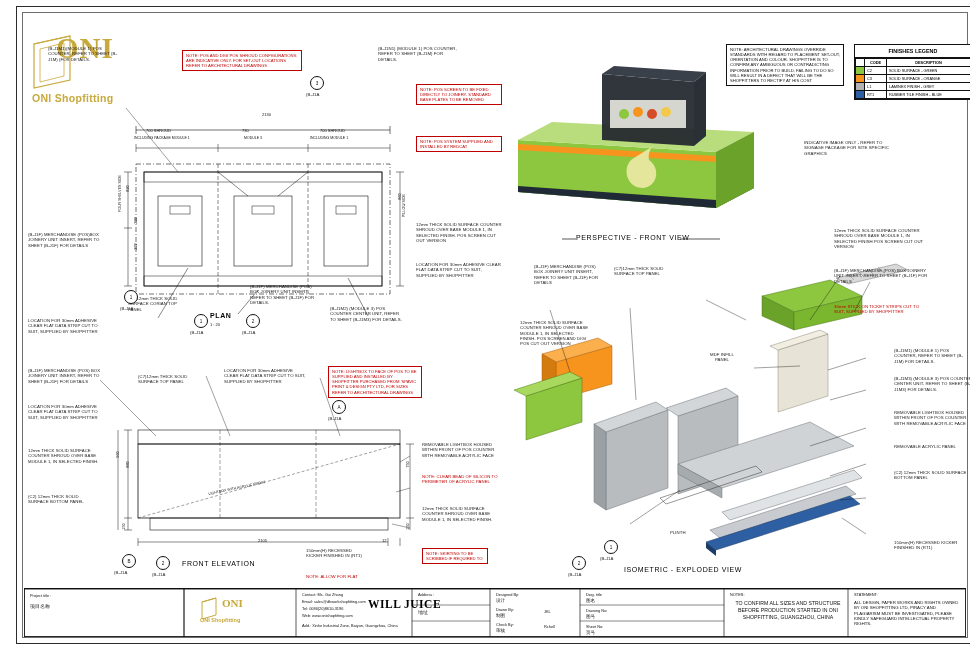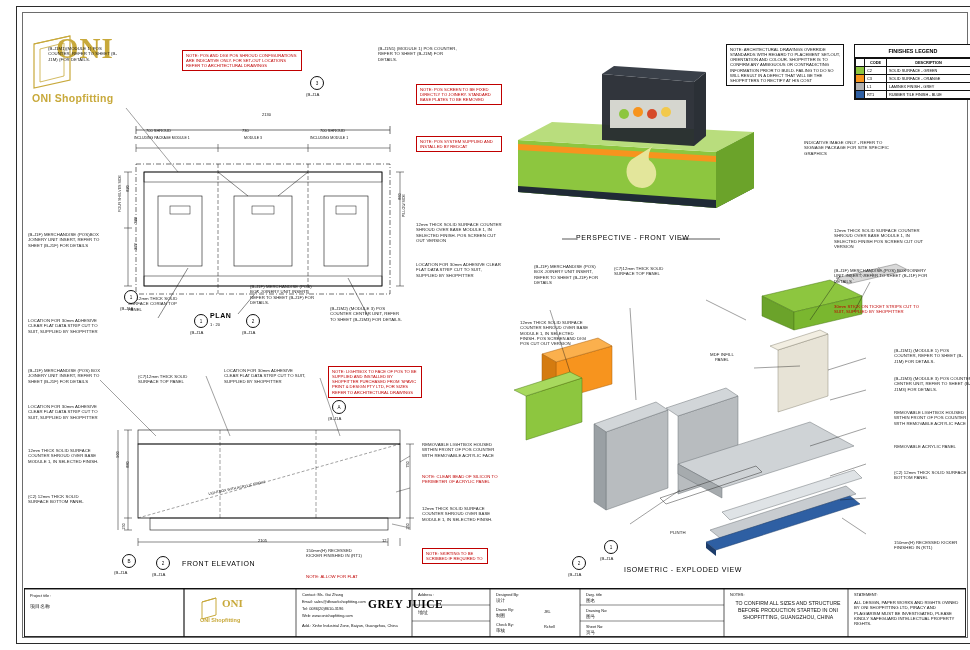--- a/index.html
+++ b/index.html
@@ -478,15 +478,15 @@
     <div class="abs tb-lbl" style="left:562px; top:35px;">Sheet No:</div>
     <div class="abs tb-lbl cjk" style="left:562px; top:41px; font-size:4.6px;">页号</div>
 
     <div class="abs tb-lbl" style="left:706px; top:3px;">NOTES:</div>
     <div class="abs" style="left:708px; top:11px; width:112px; font-size:5.2px; line-height:1.3; text-align:center; color:#111;">TO CONFIRM ALL SIZES AND STRUCTURE BEFORE PRODUCTION STARTED IN ONI SHOPFITTING, GUANGZHOU, CHINA</div>
 
     <div class="abs tb-lbl" style="left:830px; top:3px;">STATEMENT:</div>
     <div class="abs" style="left:830px; top:11px; width:106px; font-size:4.3px; line-height:1.25; color:#111;">ALL DESIGN, PAPER WORKS AND RIGHTS OWNED BY ONI SHOPFITTING LTD, PIRACY AND PLAGIARISM MUST BE INVESTIGATED, PLEASE KINDLY SAFEGUARD INTELLECTUAL PROPERTY RIGHTS.</div>
   </div>
 
-  <div class="abs bj" style="left:358px; top:598px;">GREY JUICE</div>
+  <div class="abs bj" style="left:358px; top:598px;">WILL JUICE</div>
 
 </div>
 
 </body></html>

